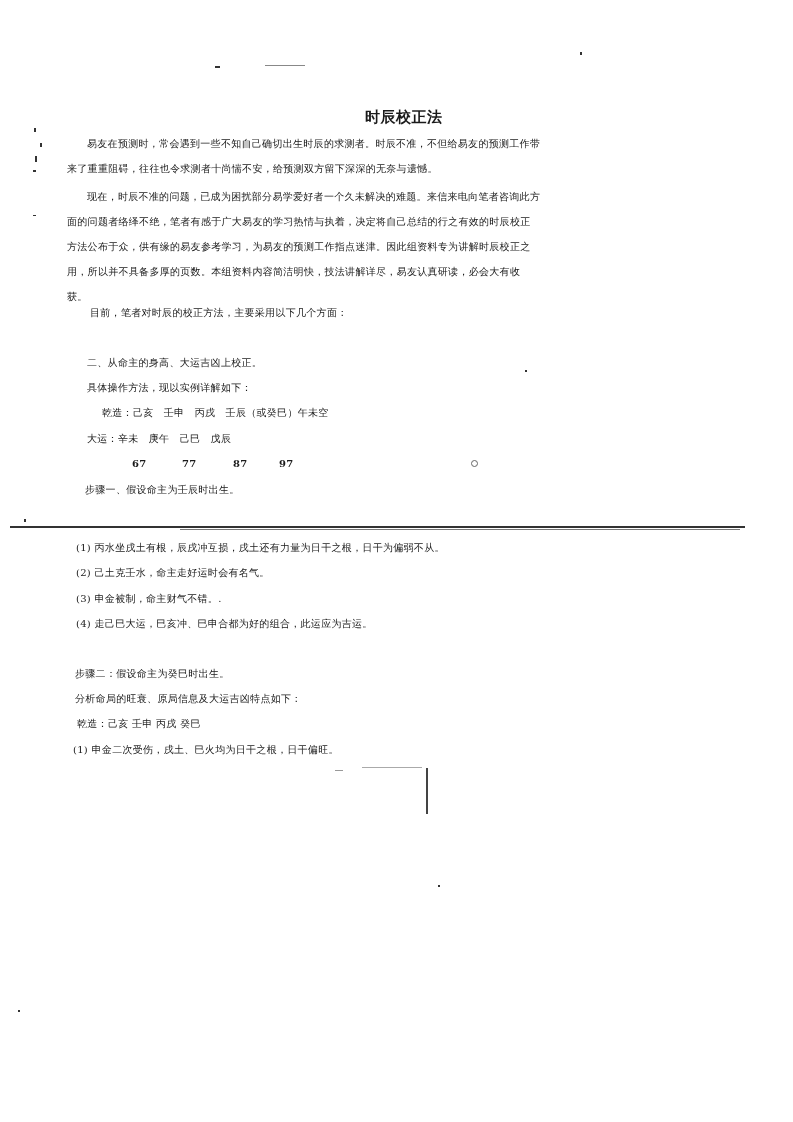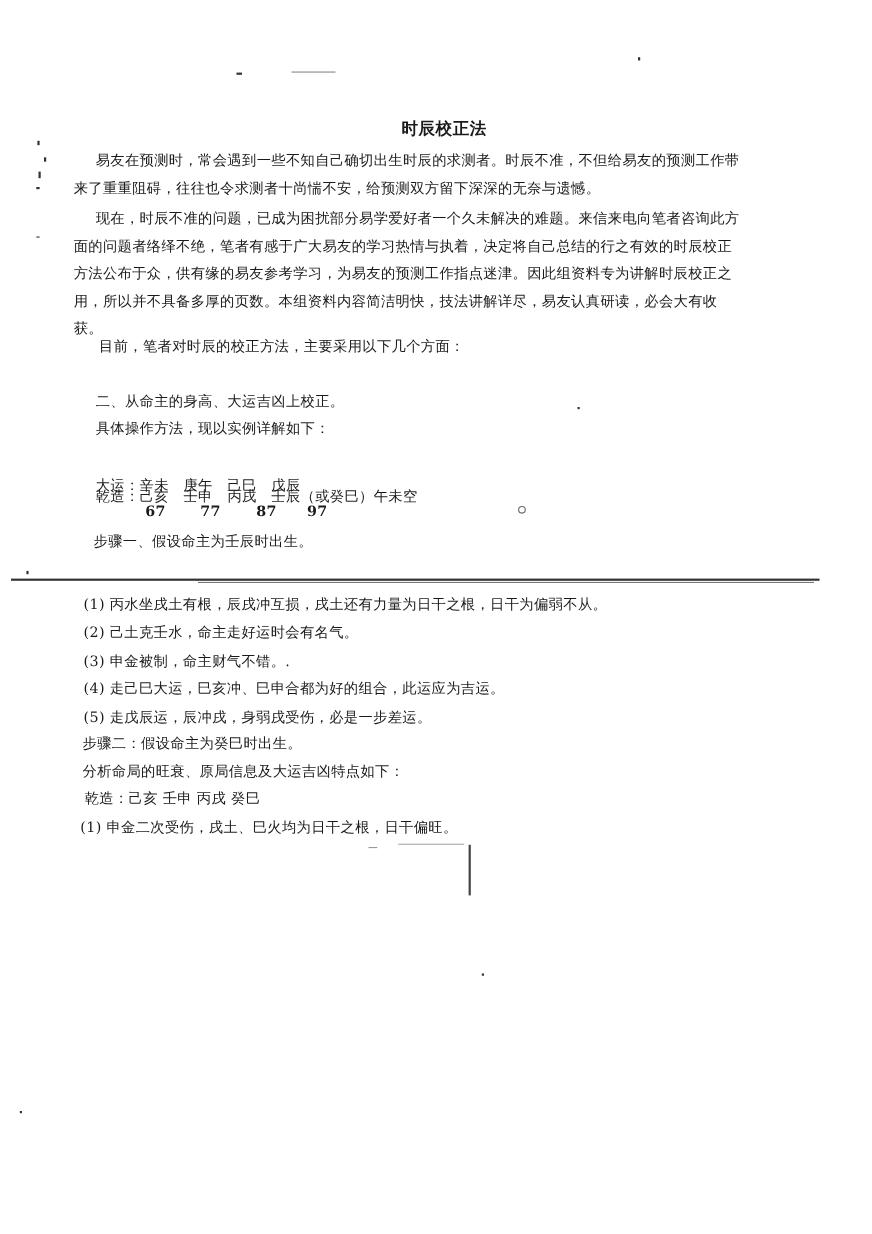--- a/index.html
+++ b/index.html
@@ -1,21 +1,21 @@
 <!DOCTYPE html>
 <html><head>
 <meta charset="utf-8">
 <style>
   html, body { margin: 0; padding: 0; }
   body {
     width: 793px; height: 1122px; background: #ffffff; position: relative; overflow: hidden;
     font-family: "DejaVu Serif", "Liberation Serif", serif; color: #1a1a1a;
   }
   .page { position: absolute; left: 0; top: 0; width: 793px; height: 1122px; }
-  .line { position: absolute; font-size: 13px; white-space: nowrap; letter-spacing: 0.3px; }
+  .line { position: absolute; font-size: 10px; white-space: nowrap; letter-spacing: 0.3px; }
   .title { position: absolute; left: 365px; top: 108px; font-size: 15px; font-weight: bold; letter-spacing: 0.5px; }
   .bold { font-weight: normal; }
   .rule { position: absolute; left: 10px; top: 526px; width: 735px; height: 2px; background: #333; }
   .rule2 { position: absolute; left: 180px; top: 529px; width: 560px; height: 1px; background: #777; }
   .vbar { position: absolute; left: 426px; top: 768px; width: 2px; height: 46px; background: #444; }
   .speck { position: absolute; background: #333; }
   .num { display: inline-block; width: 70px; font-weight: bold; }
 </style>
 </head>
 <body>
@@ -44,40 +44,39 @@
   <div class="line" style="left:87px;top:190px;">现在，时辰不准的问题，已成为困扰部分易学爱好者一个久未解决的难题。来信来电向笔者咨询此方</div>
   <div class="line" style="left:67px;top:215px;">面的问题者络绎不绝，笔者有感于广大易友的学习热情与执着，决定将自己总结的行之有效的时辰校正</div>
   <div class="line" style="left:67px;top:240px;">方法公布于众，供有缘的易友参考学习，为易友的预测工作指点迷津。因此组资料专为讲解时辰校正之</div>
   <div class="line" style="left:67px;top:265px;">用，所以并不具备多厚的页数。本组资料内容简洁明快，技法讲解详尽，易友认真研读，必会大有收</div>
   <div class="line" style="left:67px;top:290px;">获。</div>
 
   <div class="line" style="left:90px;top:306px;">目前，笔者对时辰的校正方法，主要采用以下几个方面：</div>
   <div class="line" style="left:87px;top:356px;">二、从命主的身高、大运吉凶上校正。</div>
   <div class="line" style="left:87px;top:381px;">具体操作方法，现以实例详解如下：</div>
 
-  <div class="line" style="left:87px;top:406px;margin-top:36px;">
+  <div class="line" style="left:102px;top:406px;">
     <span>乾造：</span><span>己亥　壬申　丙戌　壬辰（或癸巳）午未空</span>
   </div>
   <div class="line" style="left:87px;top:432px;">
     <span>大运：</span><span>辛未　庚午　己巳　戊辰</span>
   </div>
   <div class="line" style="left:132px;top:458px;">
     <span class="num" style="width:50px;">67</span><span class="num" style="width:51px;">77</span><span class="num" style="width:46px;">87</span><span class="num">97</span>
   </div>
 
   <div class="line bold" style="left:85px;top:483px;">步骤一、假设命主为壬辰时出生。</div>
 
   <div class="rule"></div>
   <div class="rule2"></div>
 
   <div class="line" style="left:76px;top:541px;">(1) 丙水坐戌土有根，辰戌冲互损，戌土还有力量为日干之根，日干为偏弱不从。</div>
   <div class="line" style="left:76px;top:566px;">(2) 己土克壬水，命主走好运时会有名气。</div>
   <div class="line" style="left:76px;top:592px;">(3) 申金被制，命主财气不错。.</div>
   <div class="line" style="left:76px;top:617px;">(4) 走己巳大运，巳亥冲、巳申合都为好的组合，此运应为吉运。</div>
-  <div class="line" style="left:76px;top:643px;">(5) 走戊辰运，辰冲戌，身弱戌受伤，必是一步差运。</div>
 
   <div class="line bold" style="left:75px;top:667px;">步骤二：假设命主为癸巳时出生。</div>
   <div class="line bold" style="left:75px;top:692px;">分析命局的旺衰、原局信息及大运吉凶特点如下：</div>
   <div class="line" style="left:77px;top:717px;">乾造：己亥 壬申 丙戌 癸巳</div>
   <div class="line" style="left:73px;top:743px;">(1) 申金二次受伤，戌土、巳火均为日干之根，日干偏旺。</div>
 
   <div class="speck" style="left:335px;top:770px;width:8px;height:1px;background:#999;"></div>
   <div class="speck" style="left:362px;top:767px;width:60px;height:1px;background:#aaa;"></div>
   <div class="vbar"></div>
 </div>

